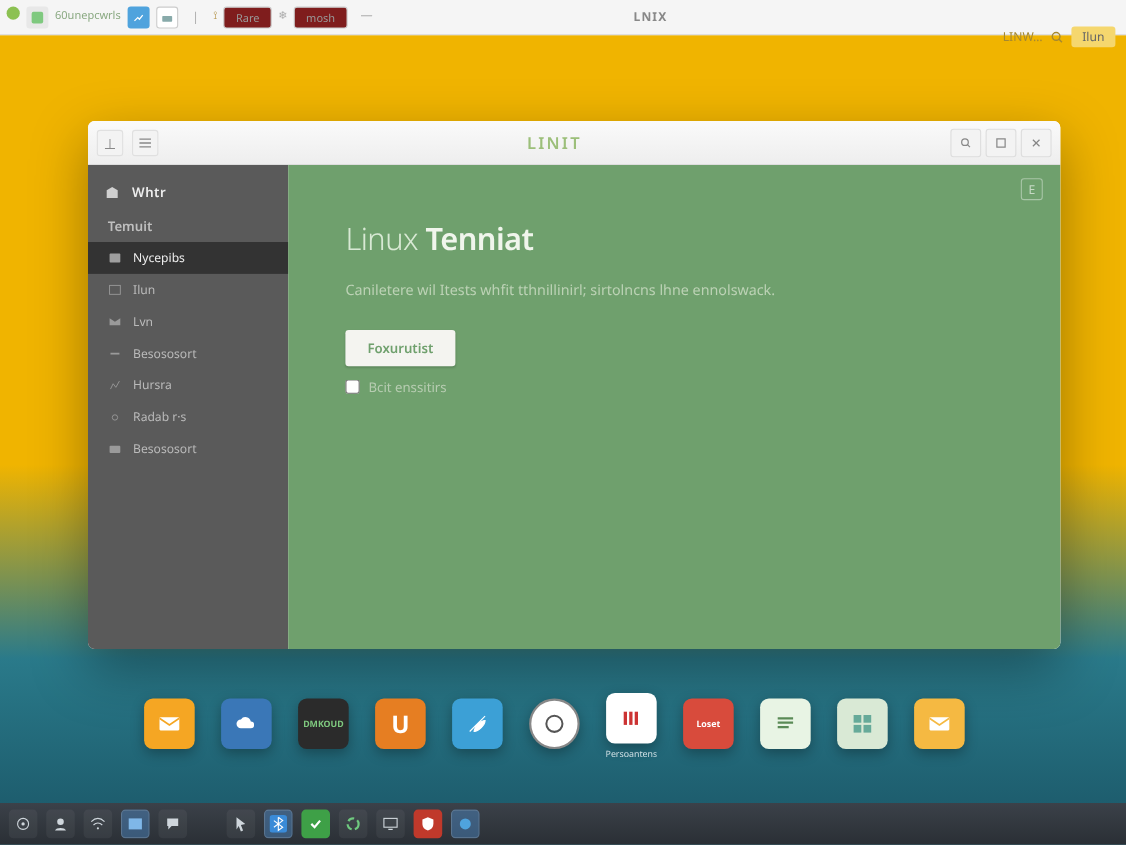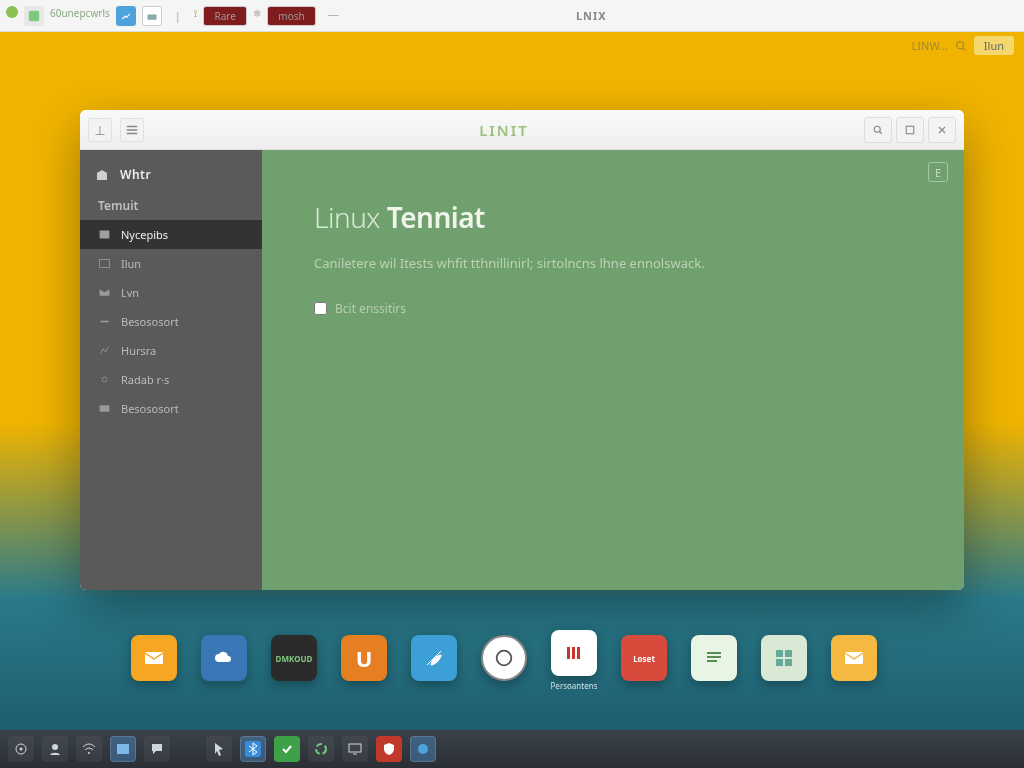--- a/index.html
+++ b/index.html
@@ -16,21 +16,21 @@
     gap: 6px;
   }
   .os-topbar .left { display:flex; align-items:flex-start; gap:6px;}
   .os-topbar .center { flex:1; text-align:center; font-weight:bold; color:#888; letter-spacing:1px;}
   .os-topbar .icon-btn { width:20px; height:20px; border-radius:3px; display:inline-flex; align-items:center; justify-content:center; background:#e8e8e8; }
   .os-topbar .tab { padding:2px 10px; border:1px solid #ccc; border-radius:3px; background:#7f1d1d; font-size:10px; color:#999;}
   .os-topbar .green { color:#7fc97f; }
   .small-dot { width:12px;height:12px;border-radius:50%;display:inline-block;}
   
   .desktop-status {
-    position:absolute; top:36px; right:10px; display:flex; align-items:center; gap:6px;
+    position:absolute; top:24px; right:10px; display:flex; align-items:center; gap:6px;
     font-size:11px; color:#a58830;
   }
   .desktop-status .yellow-chip { background:#f5d76e; padding:2px 10px; border-radius:3px; color:#666;}
   .desktop-status svg { width:14px; height:14px; }
   
   .app-window {
     position:absolute; top:110px; left:80px; right:60px; height:480px;
     background:#fff; border-radius:6px; box-shadow:0 18px 50px rgba(0,0,0,0.35);
     display:flex; flex-direction:column; overflow:hidden;
   }
@@ -220,20 +220,23 @@
         <span>Besososort</span>
       </div>
     </div>
     <div class="content">
       <div class="corner">E</div>
       <h1>
         <span class="light">Linux</span>
         <b>Tenniat</b>
       </h1>
       <p class="sub">Caniletere wil Itests whfit tthnillinirl; sirtolncns lhne ennolswack.</p>
+      <div class="action-row">
+        <button class="primary-btn">Foxurutist</button>
+      </div>
       <label class="check-row">
         <input type="checkbox" style="">
         <span>Bcit enssitirs</span>
       </label>
     </div>
   </div>
 </div>
 
 <div class="app-dock">
     <div class="dock-item">

